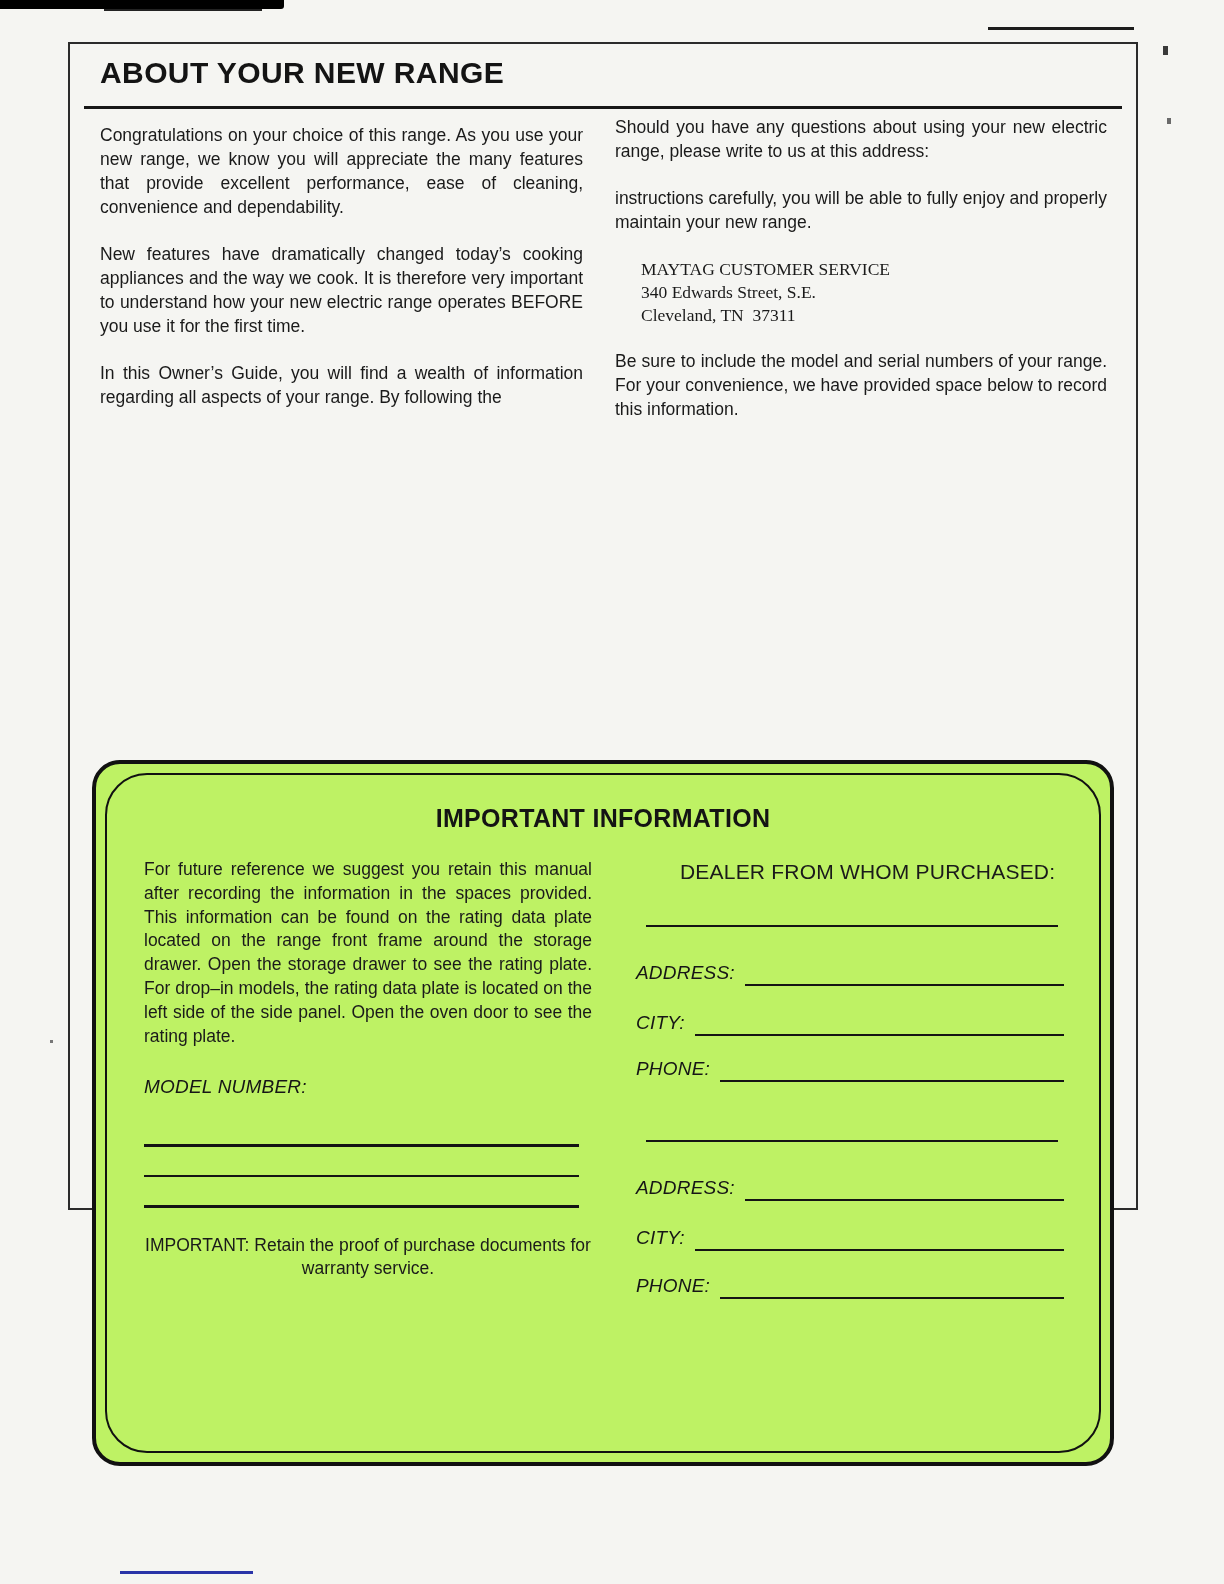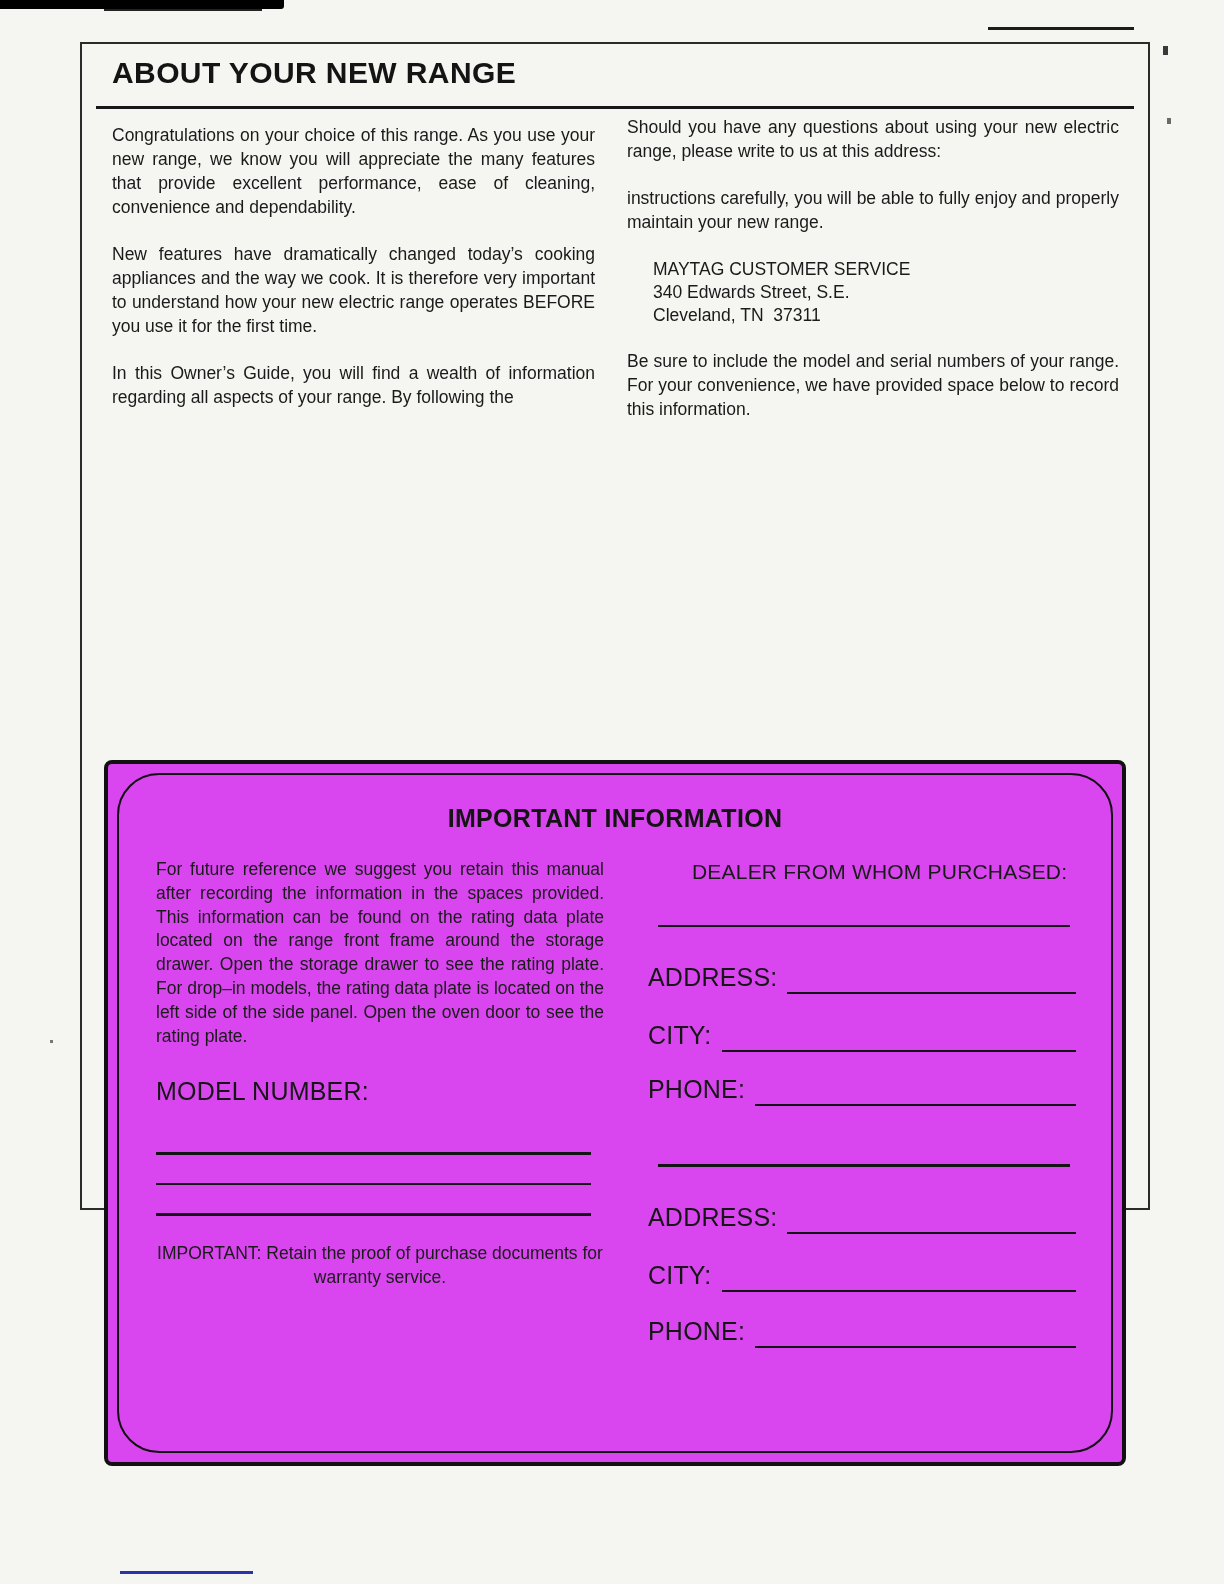--- a/index.html
+++ b/index.html
@@ -9,21 +9,21 @@
     background: #f5f5f2;
     font-family: "Liberation Sans", sans-serif;
     color: #1a1a1a;
     position: relative;
     overflow: hidden;
   }
   .artifact { position: absolute; background: #000; }
 
   .page {
     position: absolute;
-    left: 80px; top: 42px;
+    left: 68px; top: 42px;
     width: 1070px; height: 1168px;
     border: 2px solid #2b2b2b;
     background: #f5f5f2;
   }
   .page-title {
     position: absolute;
     left: 30px; top: 12px;
     font-size: 30px; font-weight: bold;
     letter-spacing: 0.4px;
     color: #141414;
@@ -33,50 +33,50 @@
     left: 14px; top: 62px;
     width: 1038px; height: 2.5px;
     background: #171717;
   }
 
   .col { position: absolute; font-size: 17.5px; line-height: 1.37; }
   .col-left  { left: 30px;  top: 80px; width: 483px; }
   .col-right { left: 545px; top: 72px; width: 492px; }
   .col p { margin: 0 0 23px 0; text-align: justify; }
   .address-block { margin: 0 0 23px 26px; line-height: 1.32; }
-  .address-block div { white-space: pre-wrap; }
+  .address-block div { white-space: pre-wrap; font-family: Liberation Serif, serif; }
 
   .info-box {
     position: absolute;
     left: 22px; top: 716px;
     width: 1022px; height: 706px;
     border: 4px solid #111;
-    border-radius: 8px;
-    background: #d946ef;
+    border-radius: 28px;
+    background: #bef264;
   }
   .info-box-inner {
     position: absolute;
     left: 9px; top: 9px; right: 9px; bottom: 9px;
     border: 2.5px solid #111;
     border-radius: 42px;
   }
   .info-title {
     position: absolute;
     left: 0; top: 40px; width: 100%;
     text-align: center;
     font-size: 25px; font-weight: bold;
     letter-spacing: 0.3px;
     color: #141414;
   }
   .info-col { position: absolute; top: 94px; font-size: 17.5px; line-height: 1.36; }
   .info-col-left  { left: 48px;  width: 448px; }
   .info-col-right { left: 540px; width: 428px; font-size: 18px; }
 
   .info-col-left .body-p { margin: 0 0 26px 0; text-align: justify; }
-  .field-label { font-size: 25px; letter-spacing: 0.2px; color: #161616; }
+  .field-label { font-size: 19px; letter-spacing: 0.2px; color: #161616; font-style: italic; }
   .ml-model  { margin-bottom: 44px; }
   .ml-serial { margin-bottom: 42px; }
   .ml-date   { margin-bottom: 42px; }
   .hr-line { height: 2.5px; background: #141414; width: 435px; }
   .hr-after { margin-bottom: 28px; }
   .note { margin-top: 26px; font-size: 17.5px; text-align: center; line-height: 1.35; }
 
   .heading-label { font-size: 21px; letter-spacing: 0.2px; margin-bottom: 38px; margin-left: 44px; }
   .name-line { height: 2.5px; background: #141414; width: 412px; margin-left: 10px; margin-bottom: 33px; }
   .form-row { display: flex; align-items: flex-end; margin-bottom: 24px; }

